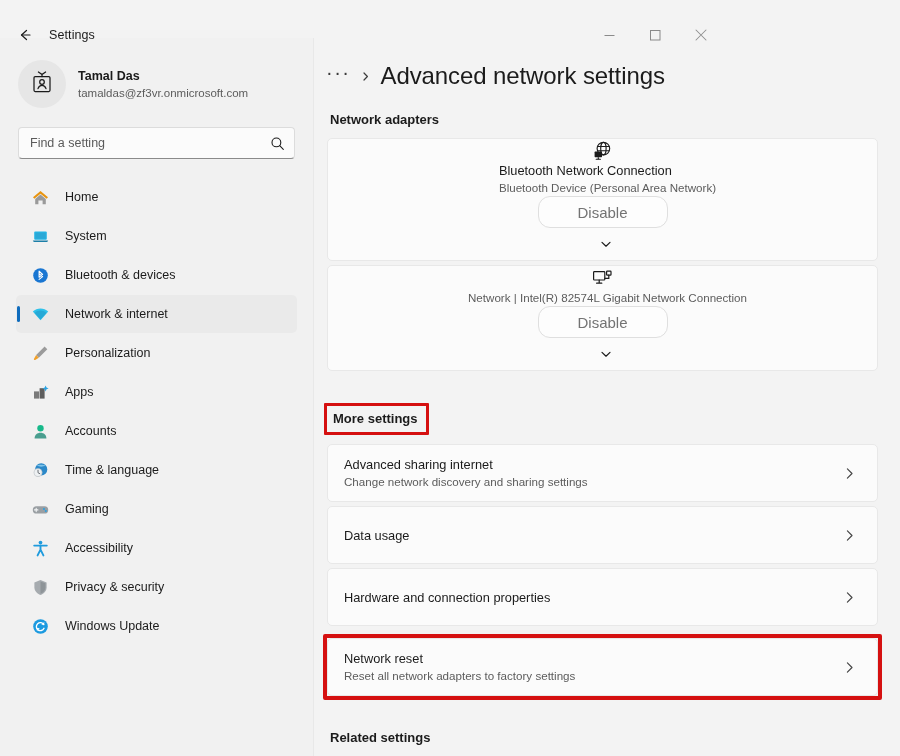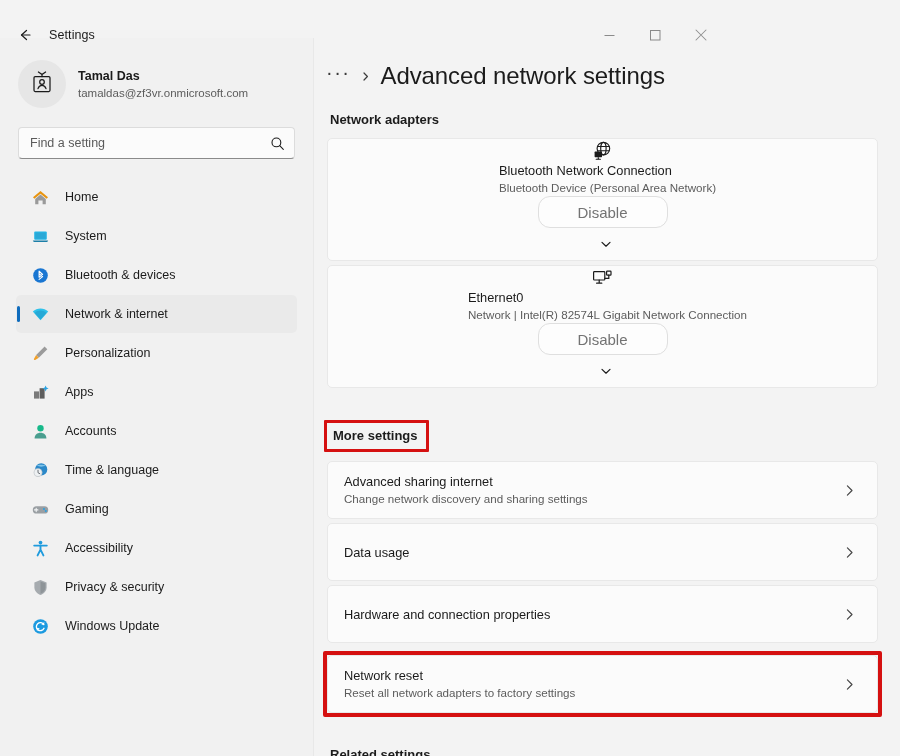--- a/index.html
+++ b/index.html
@@ -465,21 +465,20 @@
     <div class="card adapter">
       <span class="card-icon">
         <svg width="23" height="23" viewBox="0 0 23 23" fill="none" stroke="#1b1b1b" stroke-width="1.2">
           <rect x="2.6" y="5.6" width="11.2" height="8.4" rx="0.8"></rect>
           <path d="M5.6 17.2 H10.8 M8.2 14 V17.2" stroke-linecap="round"></path>
           <rect x="15.6" y="5.2" width="4.4" height="4" rx="0.6"></rect>
           <path d="M17.8 9.2 V12.4 H13.8" stroke-linecap="round"></path>
         </svg>
       </span>
       <div class="card-body">
-        <div class="card-title">Ethernet0</div>
         <div class="card-sub">Network | Intel(R) 82574L Gigabit Network Connection</div>
       </div>
       <button class="disable-btn">Disable</button>
       <span class="chev-btn">
         <svg width="14" height="14" viewBox="0 0 14 14" fill="none" stroke="currentColor" stroke-width="1.2">
           <path d="M3 5.4 L7 9.2 L11 5.4" stroke-linecap="round" stroke-linejoin="round"></path>
         </svg>
       </span>
     </div>
 

